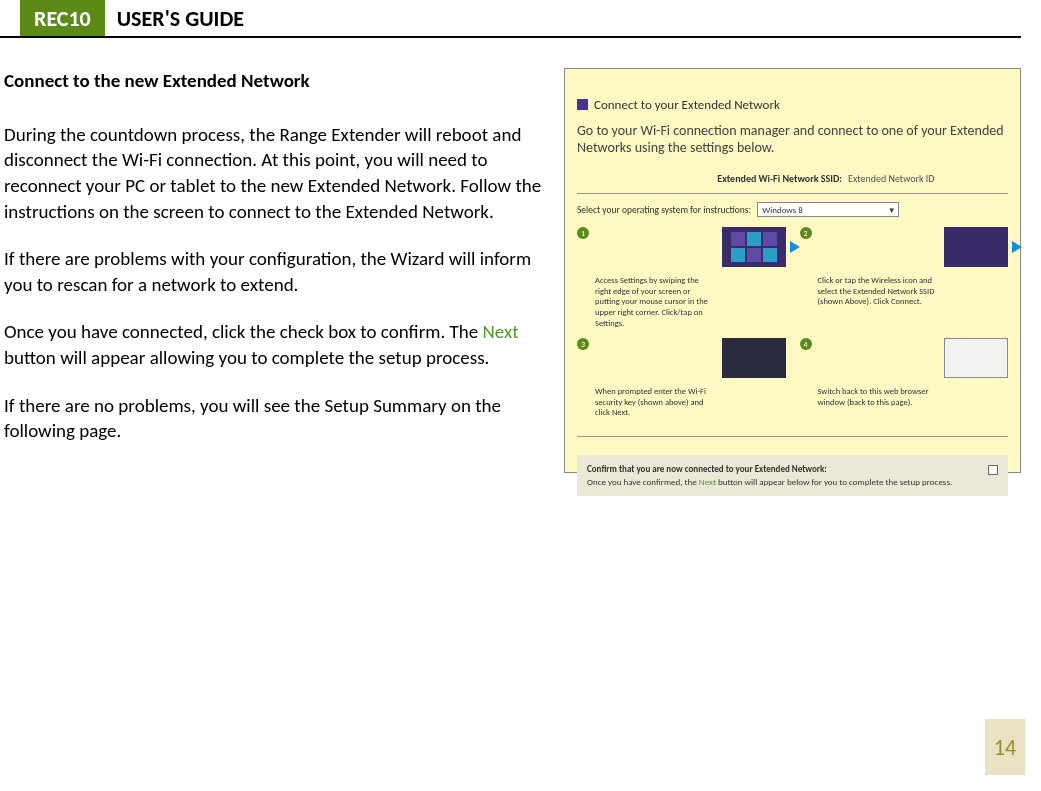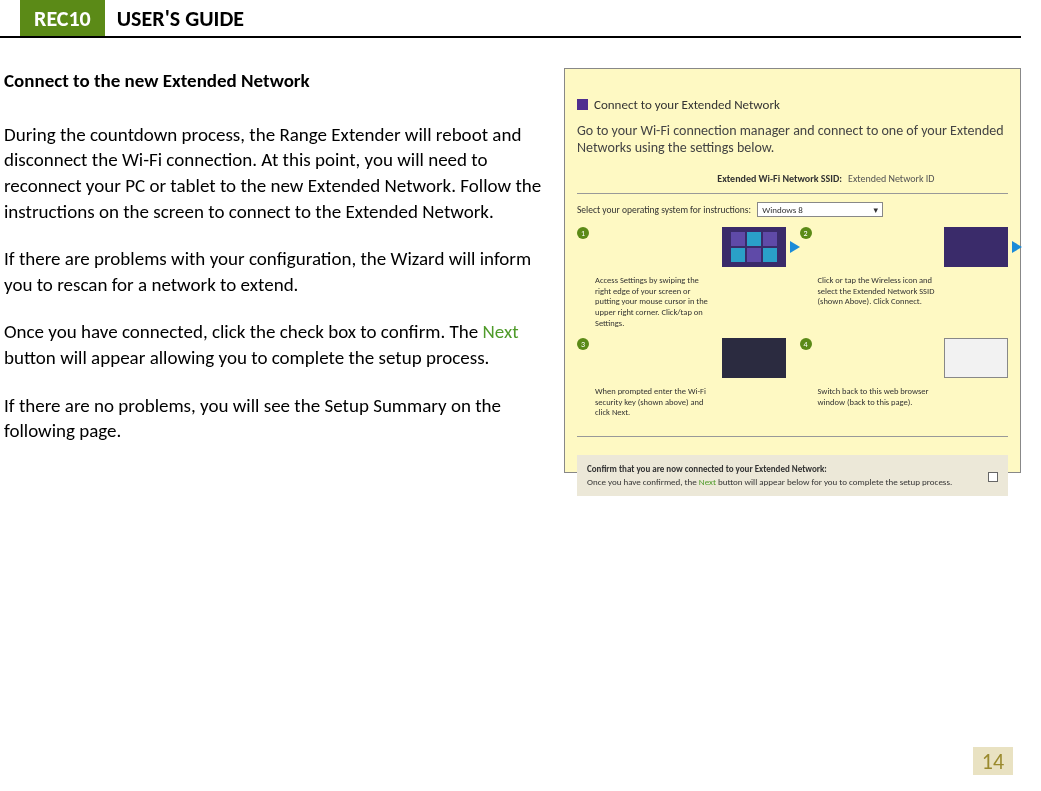--- a/index.html
+++ b/index.html
@@ -65,21 +65,21 @@
   .panel-square { width:11px; height:11px; background:#4f2f8f; }
   .panel-title { font-size:13px; color:#333; }
   .panel-sub { font-size:14px; color:#444; margin-bottom:16px; }
   .form-row { display:flex; align-items:center; justify-content:flex-end; gap:6px; font-size:10px; margin-bottom:6px;}
   .form-label { text-align:right; width:170px; font-weight:bold;}
   .form-val { width:160px; color:#555;}
   .sec-key-box { width:120px; border:1px solid #aaa; padding:1px 4px; font-family:monospace; letter-spacing:1px; font-size:9px; }
   .eye { font-size:10px; }
   .hr { border:none; border-top:1px solid #999; margin:8px 0 8px 0;}
   .os-row { display:flex; align-items:center; gap:6px; font-size:9.5px; margin-bottom:10px;}
-  .select { border:1px solid #888; padding:1px 4px; width:126px; display:flex; justify-content:space-between; align-items:center; font-size:9px; background:#fff;gap:28px;}
+  .select { border:1px solid #888; padding:1px 4px; width:142px; display:flex; justify-content:space-between; align-items:center; font-size:9px; background:#fff;gap:28px;}
   .steps { display:grid; grid-template-columns:1fr 1fr; gap:10px 14px; margin-bottom:18px;}
   .step { display:flex; gap:6px; align-items:flex-start;}
   .badge { width:12px; height:12px; border-radius:50%; background:#5b8a17; color:#fff; font-size:8px; display:flex; align-items:center; justify-content:center; flex-shrink:0;}
   .step-text { font-size:8.5px; line-height:1.25; color:#333; flex:1;margin-top:48px;}
   .thumb { width:64px; height:40px; flex-shrink:0; display:flex; align-items:center; justify-content:center;}
   .thumb-purple { background:#3a2b6a; position:relative;}
   .thumb-purple::after{content:''; position:absolute; right:-14px; top:14px; border-left:10px solid #1a8bd8; border-top:6px solid transparent; border-bottom:6px solid transparent;}
   .tiles { display:grid; grid-template-columns:repeat(3,14px); grid-auto-rows:14px; gap:2px; }
   .tile{ background:#5f4aa8;}
   .tile.alt{background:#2aa0c8;}
@@ -87,34 +87,34 @@
   .thumb-browser { background:#f2f2f2; border:1px solid #888; position:relative;}
   .thumb-browser .topbar{height:8px; background:#4a4a4a;}
   .thumb-browser .strip{height:6px; background:#cde8c0; margin:4px 3px 0 3px;}
   .thumb-browser .strip2{height:4px; background:#e8e8e8; margin:2px 3px 0 3px;}
   .arrow-wrap{display:flex; align-items:center;}
   .confirm-bar {
     background:#ece8d8;
     padding:8px 10px;
     font-size:9px;
     display:flex;
-    align-items:center;
+    align-items:flex-start;
     gap:12px;
     margin-top:18px;
   }
   .confirm-text { flex:1; line-height:1.4;}
   .confirm-title { font-weight:bold; color:#333;}
   .confirm-next { color:#4f9b2a;}
   .checkbox { width:10px; height:10px; border:1px solid #666; background:#fff; margin-top:2px;}
   .page-num {
     position:absolute;
-    right:28px;
+    right:16px;
     bottom:16px;
     width:40px;
-    height:28px;
+    height:56px;
     background:#e9e2c2;
     color:#9a8a2e;
     font-size:22px;
     display:flex;
     align-items:center;
     justify-content:center;
   }
 </style>
 </head>
 <body>

